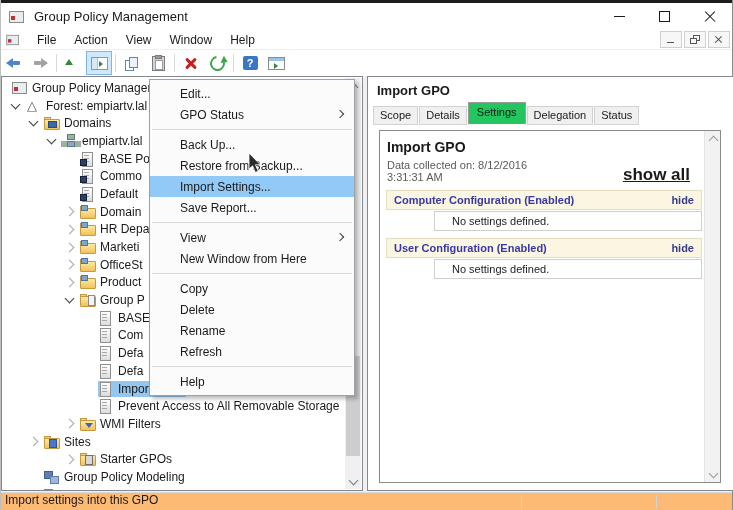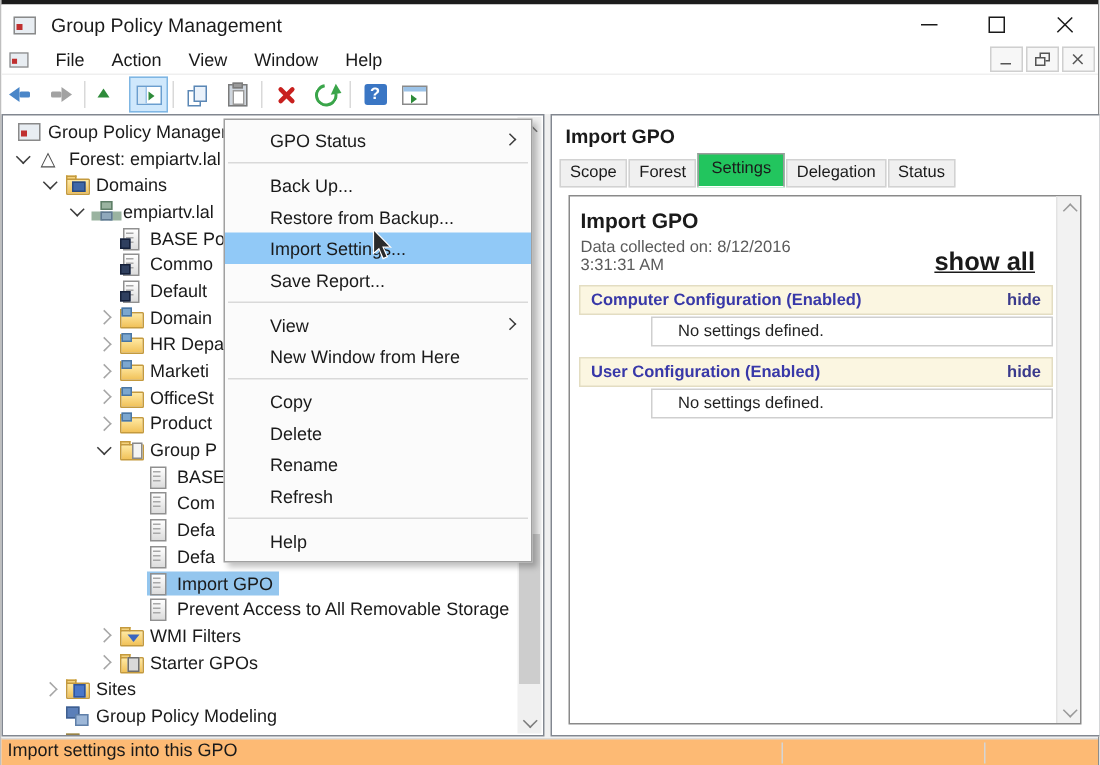--- a/index.html
+++ b/index.html
@@ -394,40 +394,40 @@
             <span class="chev-slot">
               <span class="chev"></span>
             </span>
             <span class="hl">
               <span class="ti ti-wmi ti-fld">
                 <span class="ov ov-wmi"></span>
               </span>
               <span class="lbl">WMI Filters</span>
             </span>
           </div>
+          <div class="tree-row" style="padding-left: 26px;">
+            <span class="chev-slot">
+              <span class="chev"></span>
+            </span>
+            <span class="hl">
+              <span class="ti ti-sites ti-fld">
+                <span class="ov ov-sites"></span>
+              </span>
+              <span class="lbl">Sites</span>
+            </span>
+          </div>
           <div class="tree-row" style="padding-left: 62px;">
             <span class="chev-slot">
               <span class="chev"></span>
             </span>
             <span class="hl">
               <span class="ti ti-starter ti-fld">
                 <span class="ov ov-starter"></span>
               </span>
               <span class="lbl">Starter GPOs</span>
-            </span>
-          </div>
-          <div class="tree-row" style="padding-left: 26px;">
-            <span class="chev-slot">
-              <span class="chev"></span>
-            </span>
-            <span class="hl">
-              <span class="ti ti-sites ti-fld">
-                <span class="ov ov-sites"></span>
-              </span>
-              <span class="lbl">Sites</span>
             </span>
           </div>
           <div class="tree-row" style="padding-left: 26px;">
             <span class="chev-slot"></span>
             <span class="hl">
               <span class="ti ti-modeling"></span>
               <span class="lbl">Group Policy Modeling</span>
             </span>
           </div>
           <div class="tree-row" style="padding-left: 26px;">
@@ -442,21 +442,21 @@
         <div class="vs-up"></div>
         <div class="vs-thumb"></div>
         <div class="vs-down"></div>
       </div>
     </div>
 
     <div class="right-pane">
       <div class="rp-title">Import GPO</div>
       <div class="rp-tabs" id="rp-tabs">
           <div class="rp-tab">Scope</div>
-          <div class="rp-tab">Forest</div>
+          <div class="rp-tab">Details</div>
           <div class="rp-tab active">Settings</div>
           <div class="rp-tab">Delegation</div>
           <div class="rp-tab">Status</div>
         </div>
       <div class="rp-box">
         <div class="report">
           <div class="rep-heading">Import GPO</div>
           <div class="rep-sub">Data collected on: 8/12/2016</div>
           <div class="rep-sub">3:31:31 AM</div>
           <a class="rep-showall">show all</a>
@@ -478,20 +478,21 @@
             </div>
         </div>
         <div class="rp-scroll">
           <div class="vs-up"></div>
           <div class="vs-down"></div>
         </div>
       </div>
     </div>
 
     <div class="context-menu" id="context-menu">
+        <div class="cm-item">Edit...</div>
         <div class="cm-item cm-sub">GPO Status</div>
         <div class="cm-sep"></div>
         <div class="cm-item">Back Up...</div>
         <div class="cm-item">Restore from Backup...</div>
         <div class="cm-item hilite">Import Settings...</div>
         <div class="cm-item">Save Report...</div>
         <div class="cm-sep"></div>
         <div class="cm-item cm-sub">View</div>
         <div class="cm-item">New Window from Here</div>
         <div class="cm-sep"></div>

